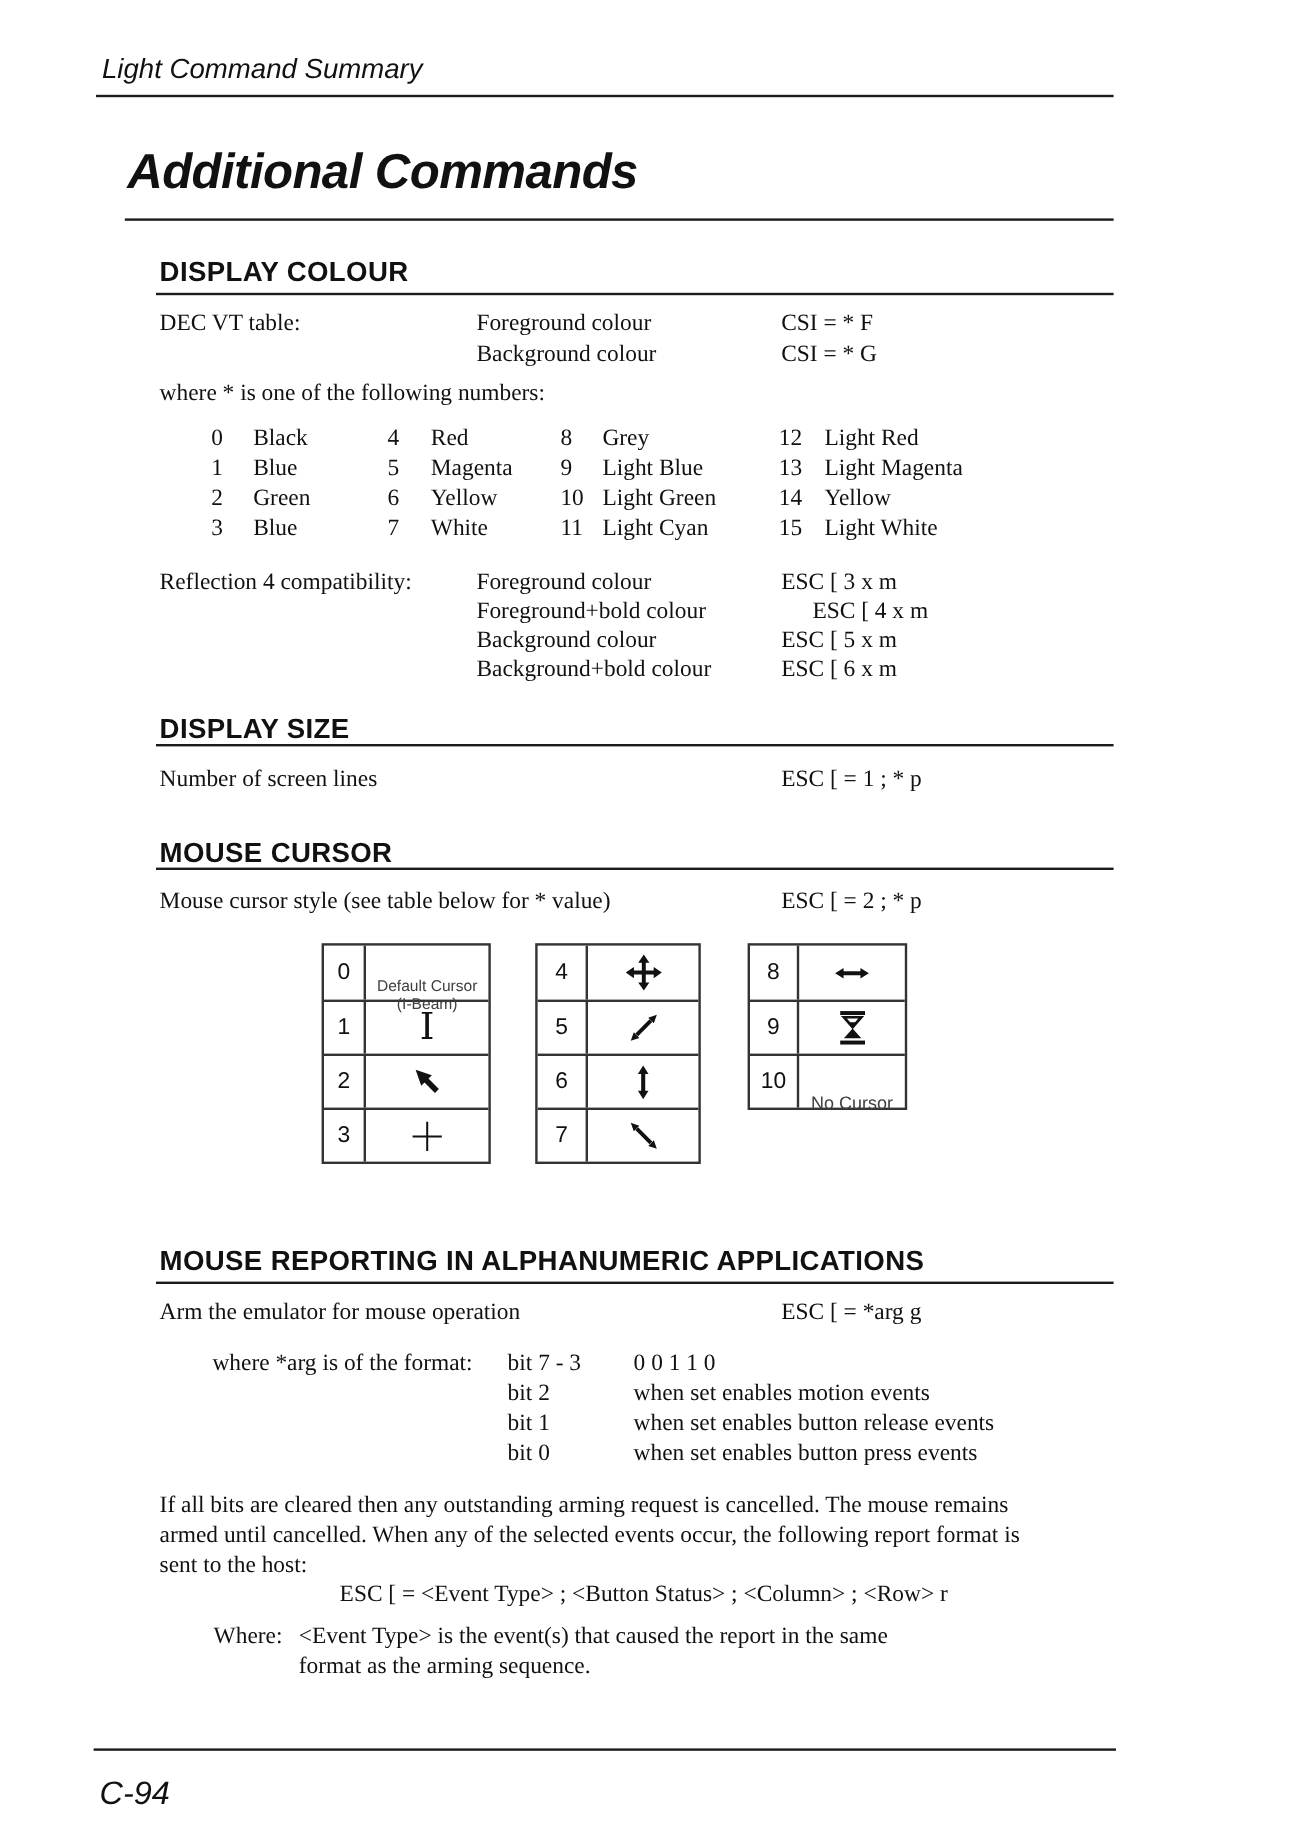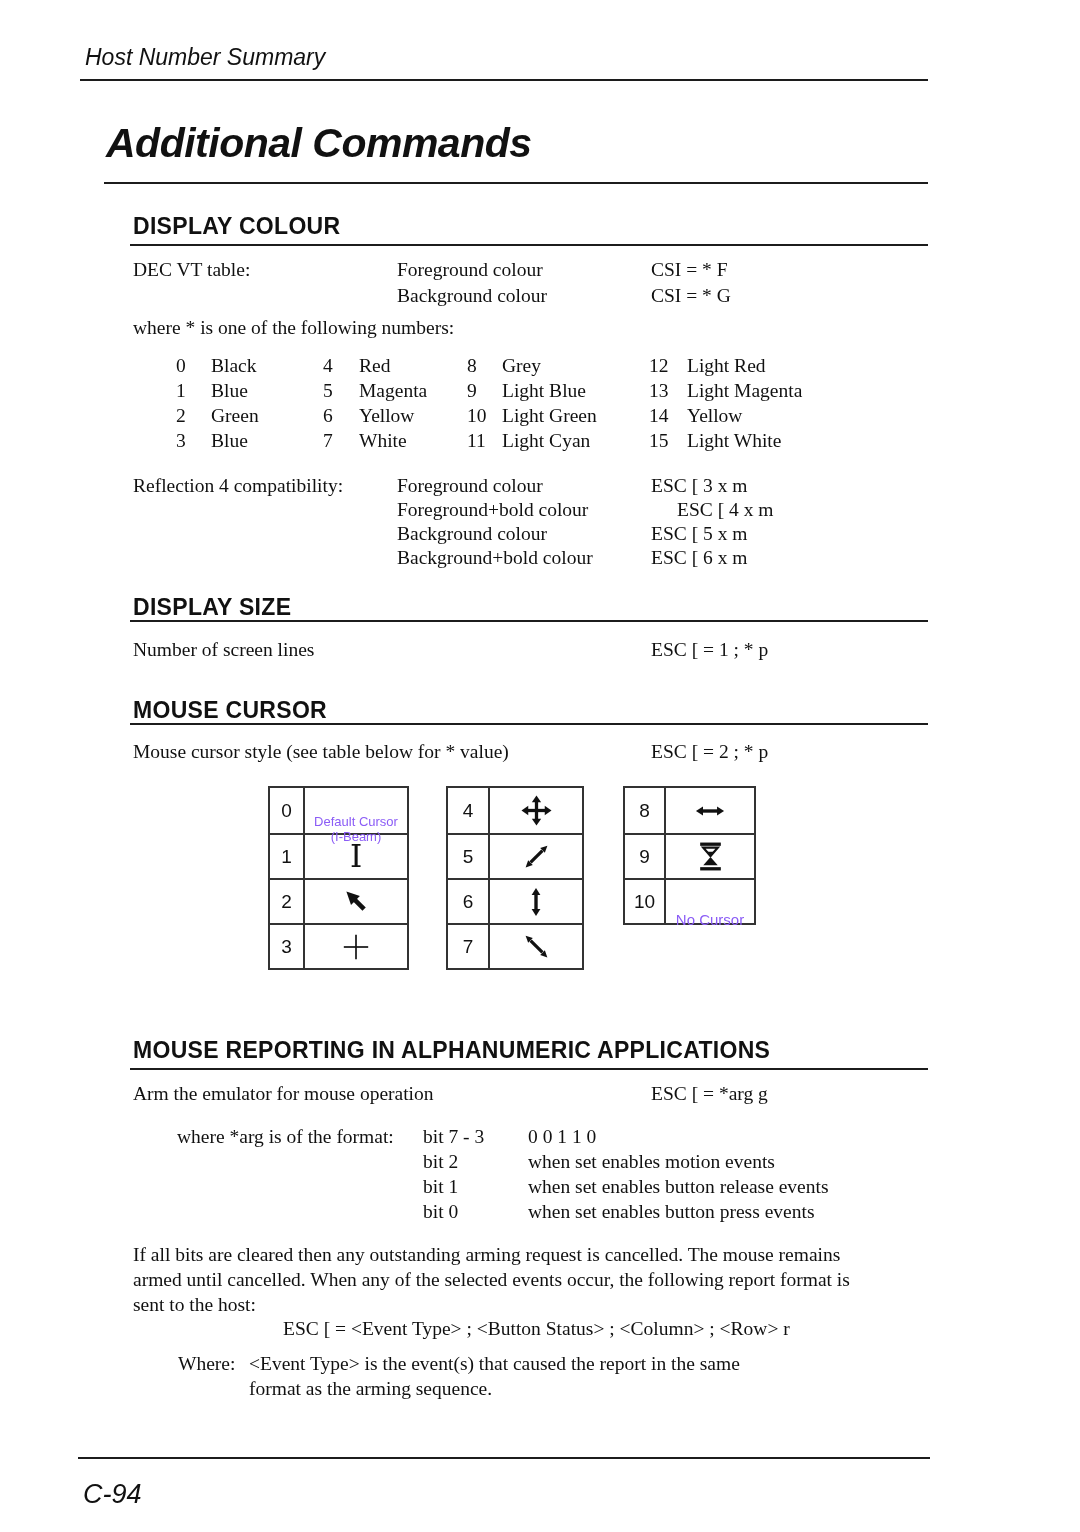--- a/index.html
+++ b/index.html
@@ -13,29 +13,29 @@
   .title{font-size:41px;font-weight:bold;font-style:italic;font-family:"Liberation Sans",sans-serif;letter-spacing:-0.5px;}
   .sec-head{font-size:23px;font-weight:bold;font-family:"Liberation Sans",sans-serif;letter-spacing:0.3px;}
   .footer{font-size:27px;font-style:italic;font-family:"Liberation Sans",sans-serif;}
   .rule{position:absolute;background:#1c1c1c;height:2px;}
   .ctable{position:absolute;border:2px solid #333;box-sizing:border-box;background:#fff;}
   .crow{display:flex;height:43px;border-top:2px solid #333;}
   .crow:first-child{height:45px;border-top:none;}
   .cnum{display:flex;align-items:center;justify-content:center;border-right:2px solid #333;
         font-family:"Liberation Sans",sans-serif;font-size:19px;color:#111;}
   .cicon{flex:1;display:flex;align-items:center;justify-content:center;}
-  .clabel{font-family:"Liberation Sans",sans-serif;font-size:13px;line-height:15px;text-align:center;color:#8b5cf6;margin-top:36px;}
+  .clabel{font-family:"Liberation Sans",sans-serif;font-size:13px;line-height:15px;text-align:center;color:#404040;margin-top:36px;}
   .clabel.single{font-size:15px;}
   .ibeam{font-family:"DejaVu Serif",serif;font-size:31px;line-height:31px;color:#111;}
   svg{display:block;}
 </style>
 </head>
 <body>
 
-<div class="abs hdr" style="left:85px;top:44px">Host Number Summary</div>
+<div class="abs hdr" style="left:85px;top:44px">Light Command Summary</div>
 <div class="rule" style="left:80px;top:79px;width:848px"></div>
 
 <div class="abs title" style="left:106px;top:120px">Additional Commands</div>
 <div class="rule" style="left:104px;top:182px;width:824px"></div>
 
 <div class="abs sec-head" style="left:133px;top:213px">DISPLAY COLOUR</div>
 <div class="rule" style="left:130px;top:244px;width:798px"></div>
 <div class="abs body" style="left:133px;top:258px">DEC VT table:</div>
 <div class="abs body" style="left:133px;top:316px">where * is one of the following numbers:</div>
 <div class="abs body" style="left:133px;top:474px">Reflection 4 compatibility:</div>

